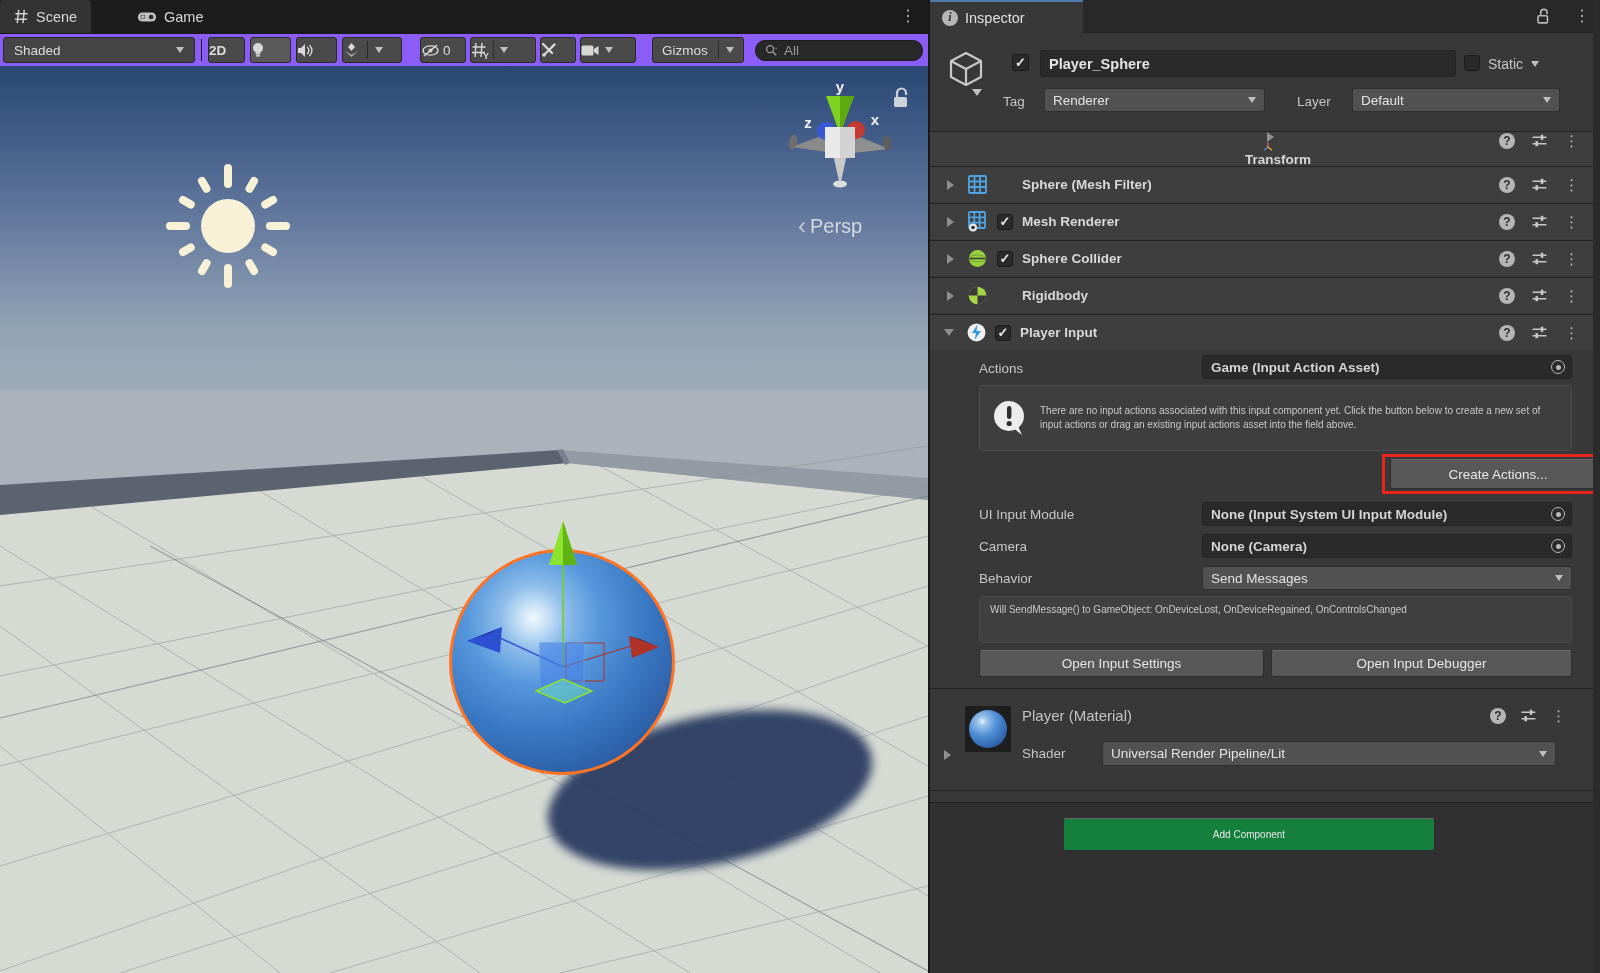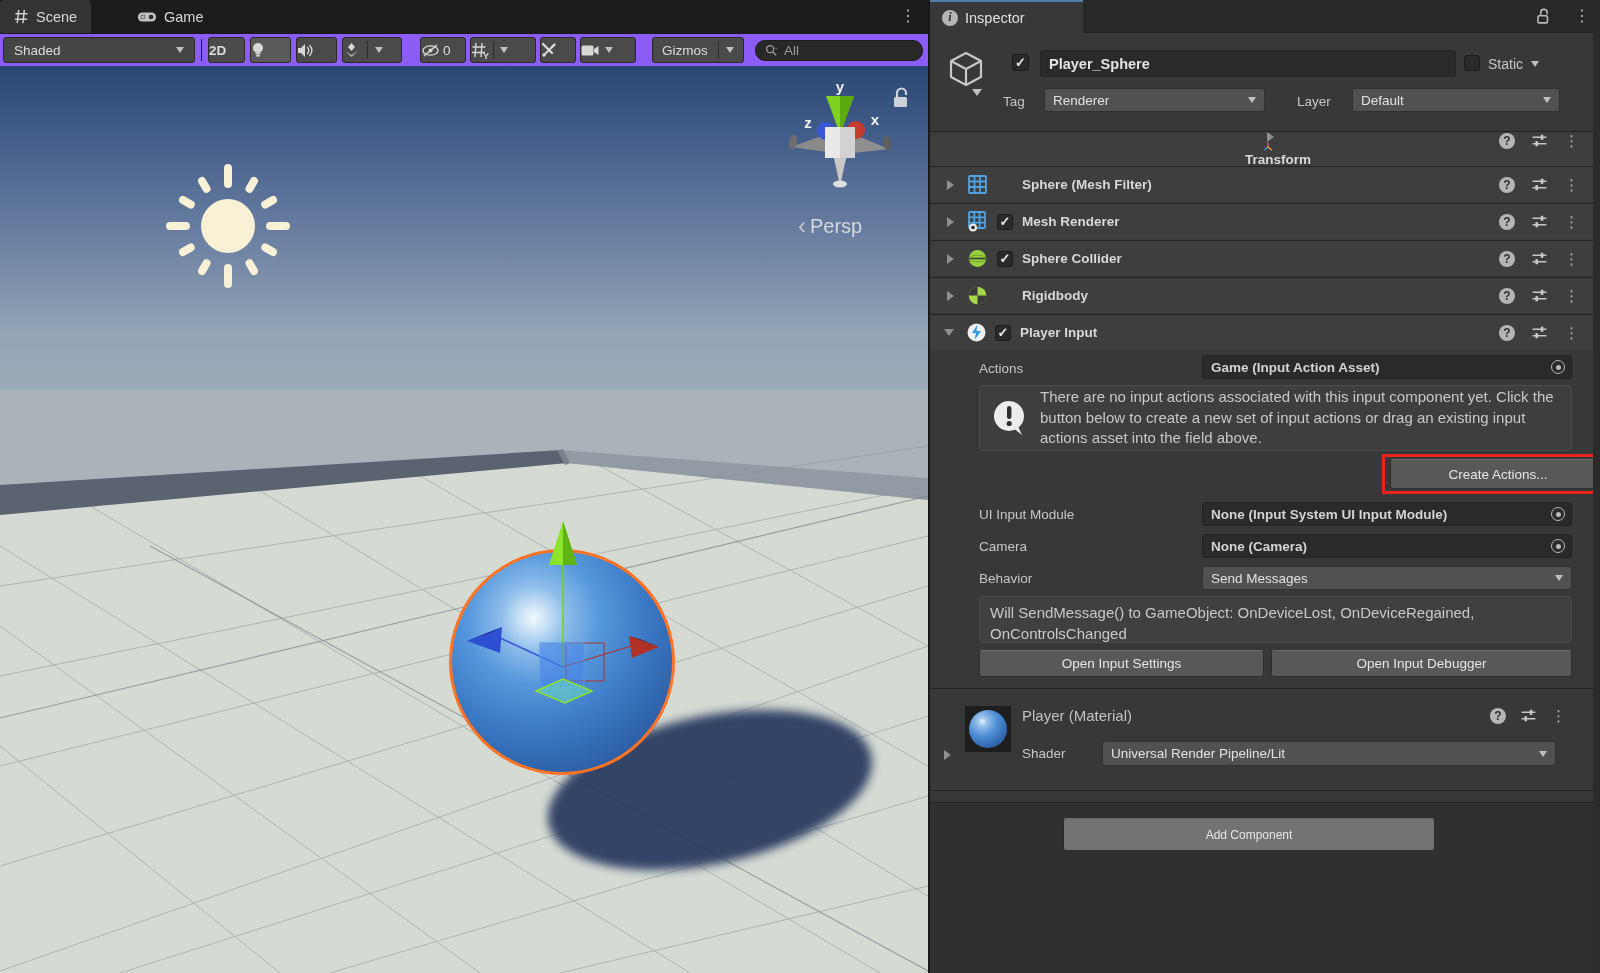--- a/index.html
+++ b/index.html
@@ -45,21 +45,21 @@
 
   
   #inspector { position:absolute; left:930px; top:0; width:670px; height:973px; background:#383838; }
   #insp-tabbar { position:absolute; left:0; top:0; width:670px; height:33px; background:#282828; border-bottom:1px solid #232323; }
   #insp-tab { position:absolute; left:0; top:0; width:153px; height:33px; background:#383838; border-top:2px solid #4f7dab;
               display:flex; align-items:center; gap:7px; padding:0 12px; color:#e0e0e0; font-size:14.5px; }
   .comp-row { position:absolute; left:0; width:663px; height:36px; background:#3e3e3e; border-top:1px solid #232323;
               display:flex; align-items:center; }
   .comp-name { font-weight:bold; color:#d8d8d8; font-size:13.5px; }
   .comp-right { position:absolute; right:14px; display:flex; align-items:center; gap:16px; }
-  .helpbox { position:absolute; background:#3e3e3e; border:1px solid #4e4e4e; border-radius:4px; color:#c8c8c8; font-size:15px; line-height:1.38; }
+  .helpbox { position:absolute; background:#3e3e3e; border:1px solid #4e4e4e; border-radius:4px; color:#c8c8c8; font-size:10px; line-height:1.38; }
   .section-sep { position:absolute; left:0; width:663px; border-top:1px solid #232323; }
 </style>
 </head>
 <body>
 
 <div id="root">
 
   <div id="scene-panel">
 
     <div class="tabbar">
@@ -540,20 +540,20 @@
       <span class="abs row-label" style="left:92px; top:56px;">Shader</span>
       <div class="dd-field abs" style="left:172px; top:51px; width:454px; height:25px;">
         <span class="flex1">Universal Render Pipeline/Lit</span>
         <span class="tri-down"></span>
       </div>
     </div>
 
     <div class="section-sep" style="top:790px;"></div>
     <div class="abs" style="left:0; top:791px; width:663px; height:11px; background:#383838;"></div>
     <div class="abs" style="left:0; top:802px; width:663px; height:171px; background:#303030; border-top:1px solid #232323;">
-      <div class="u-btn abs" style="left:133px; top:15px; width:372px; height:33px; background:#737373; font-size:12px;">
+      <div class="u-btn abs" style="left:133px; top:15px; width:372px; height:33px; background:#15803d; font-size:10px;">
         <span>Add Component</span>
       </div>
     </div>
 
     <div class="abs" style="left:663px; top:0; width:7px; height:973px; background:#2b2b2b;"></div>
   </div>
 </div>
 
 </body></html>

